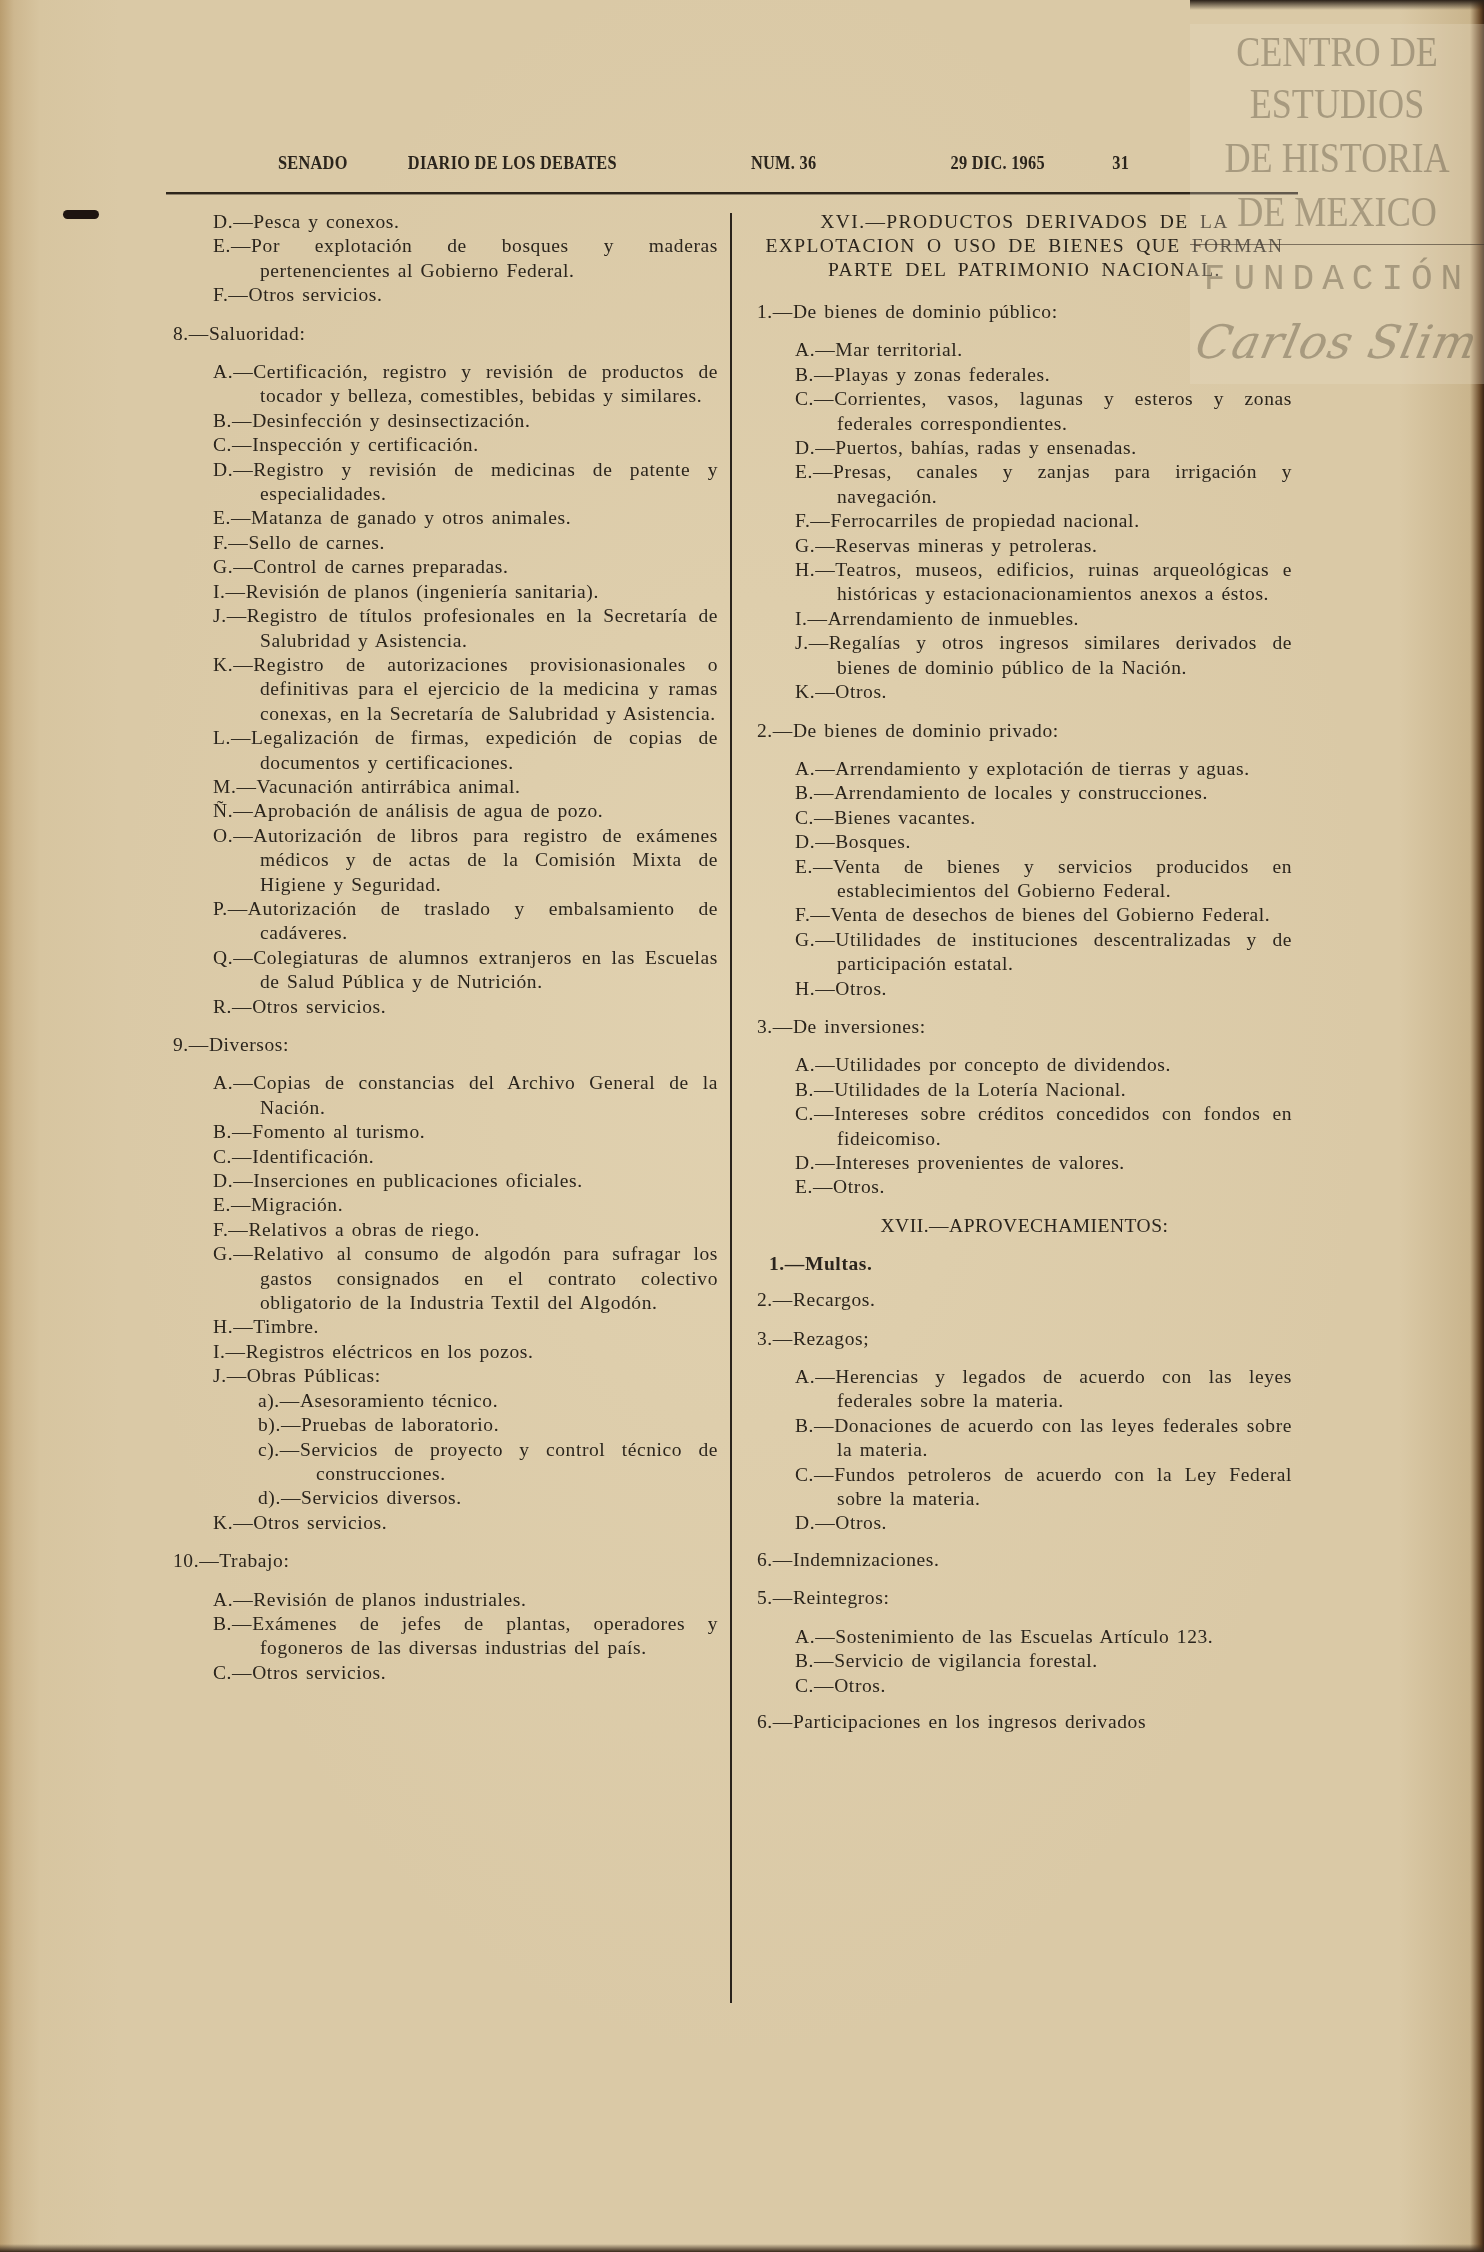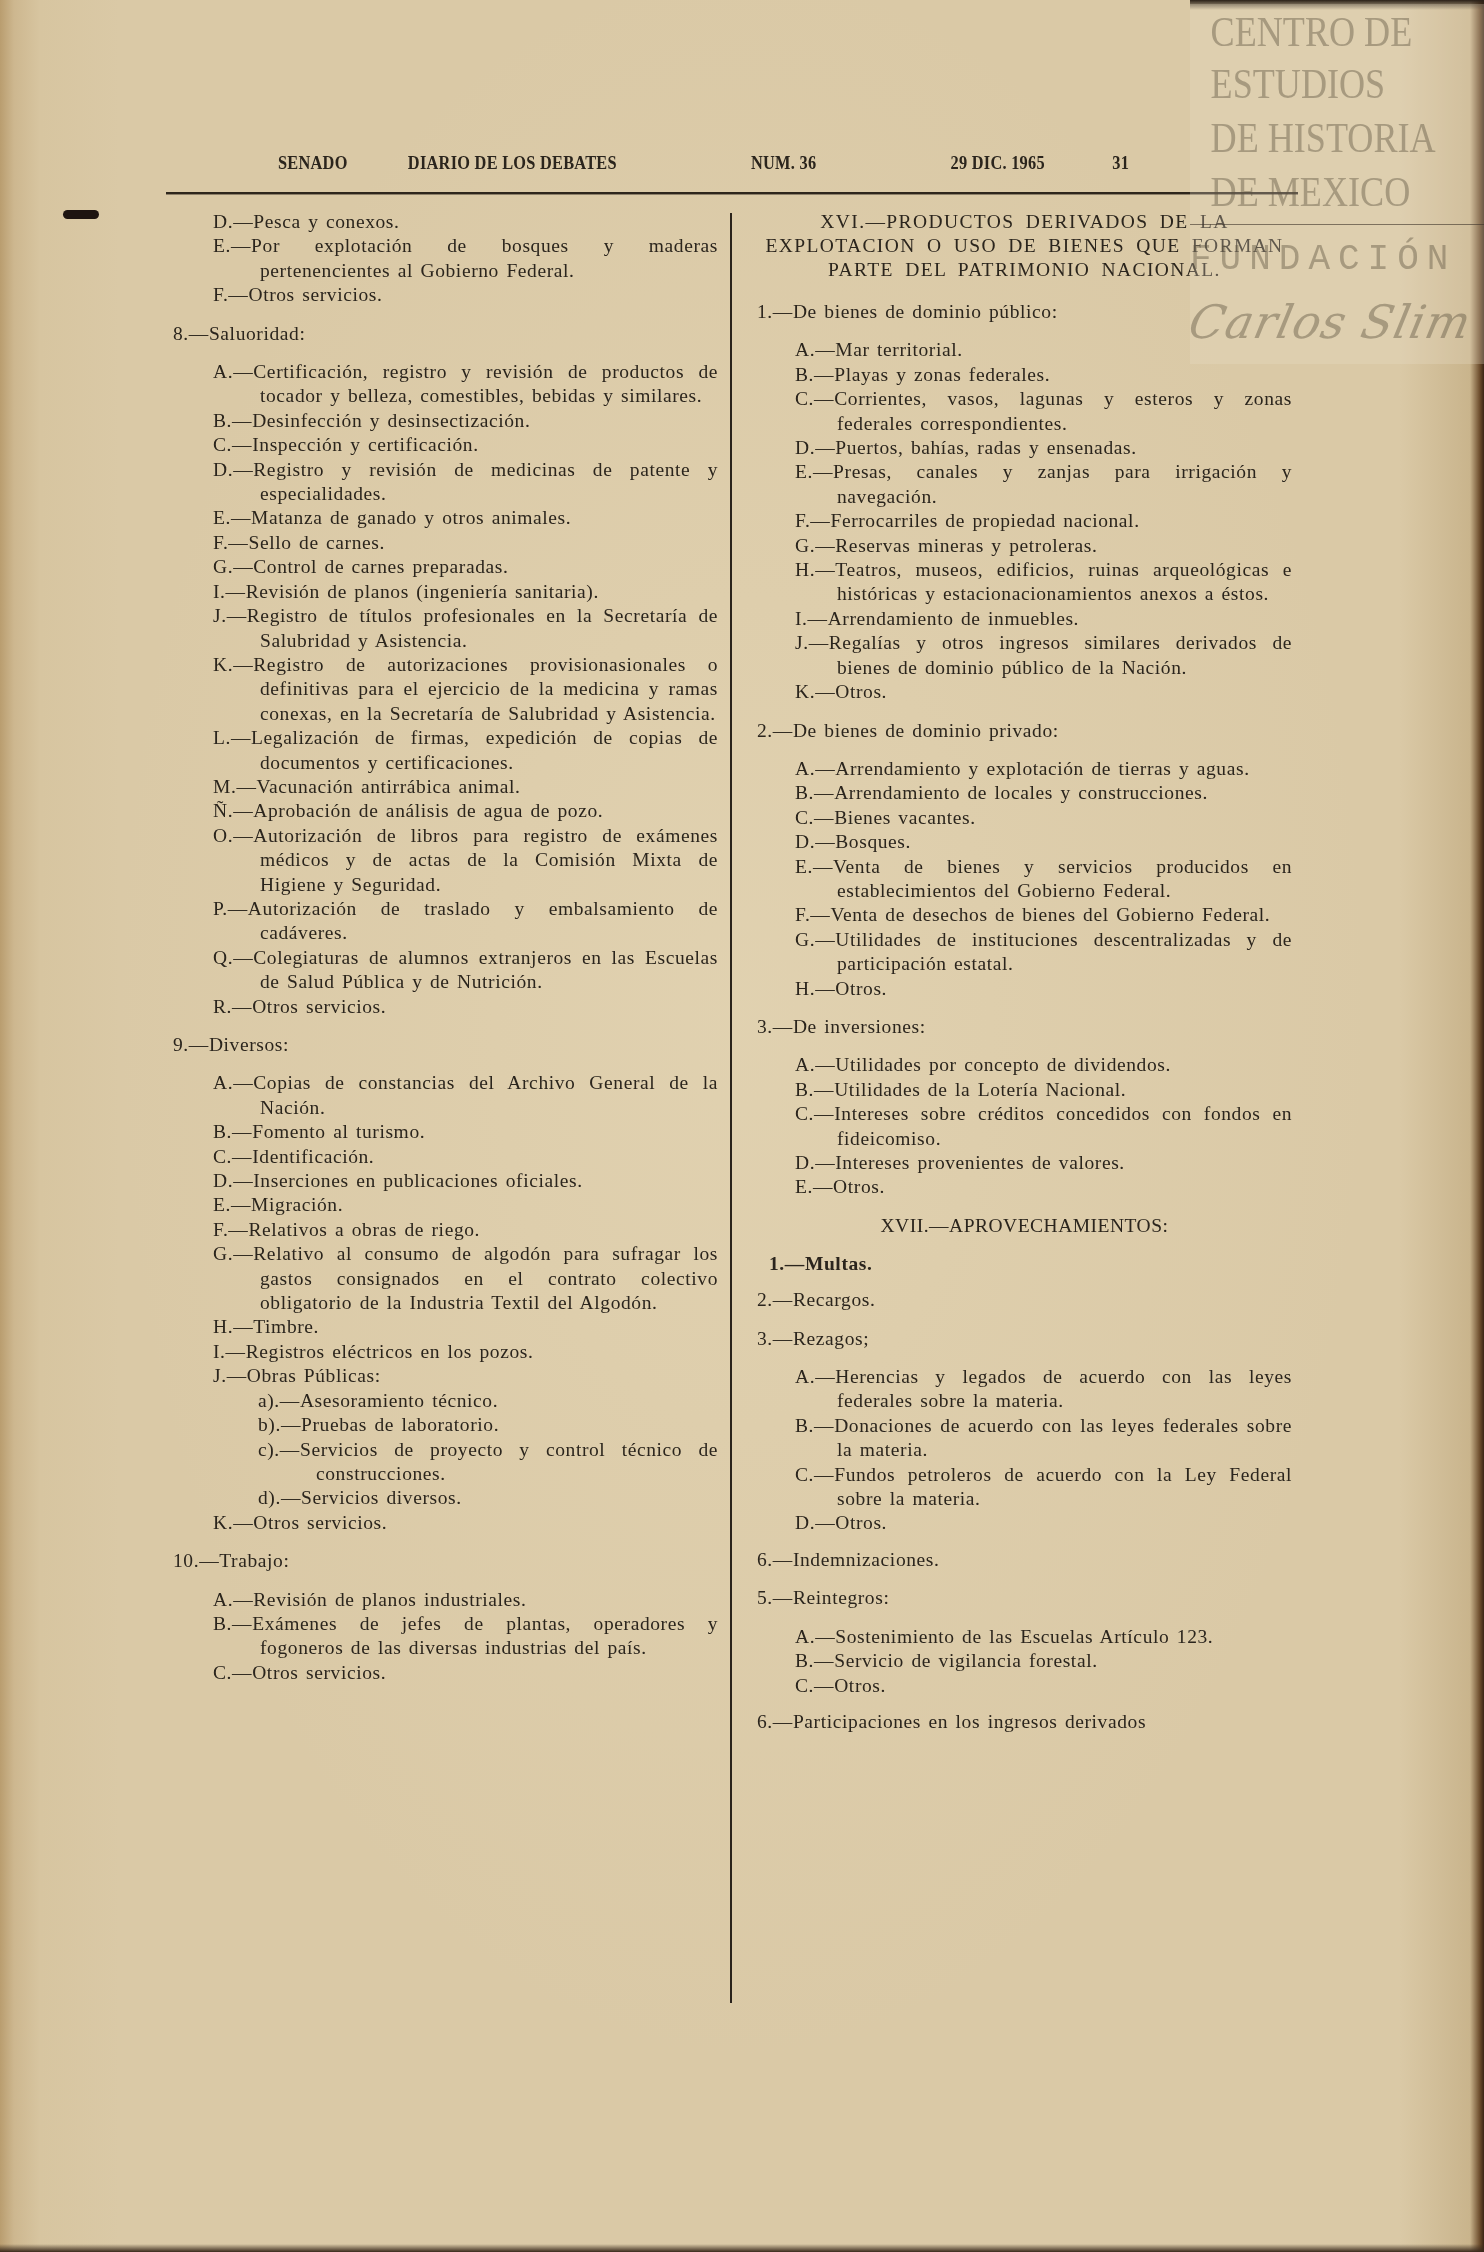--- a/index.html
+++ b/index.html
@@ -72,23 +72,24 @@
   .sub {
     padding-left: 143px; text-indent: -58px; margin: 0;
   }
   .heading-caps {
     text-align: center; letter-spacing: 1.4px; word-spacing: 5px;
     margin: 0 0 18px 0; line-height: 24px;
   }
   .heading-caps.xvii { margin: 14px 0 14px 0; letter-spacing: 0.5px; word-spacing: 2px;}
 
   .watermark {
-    position: absolute; left: 1190px; top: 4px; width: 294px; height: 360px;
+    position: absolute; left: 1190px; top: 24px; width: 294px; height: 360px;
     background: rgba(232,222,200,0.28);
     color: rgba(90,80,62,0.42);
+    text-align: center;
   }
   .wm-line {
     position: absolute; left: 0; width: 294px;
     font-family: "Liberation Serif", serif; font-size: 42px; line-height: 44px;
     transform: scaleX(0.86);
   }
   .wm1 { top: 6px; }
   .wm2 { top: 58px; }
   .wm3 { top: 112px; }
   .wm4 { top: 166px; }

